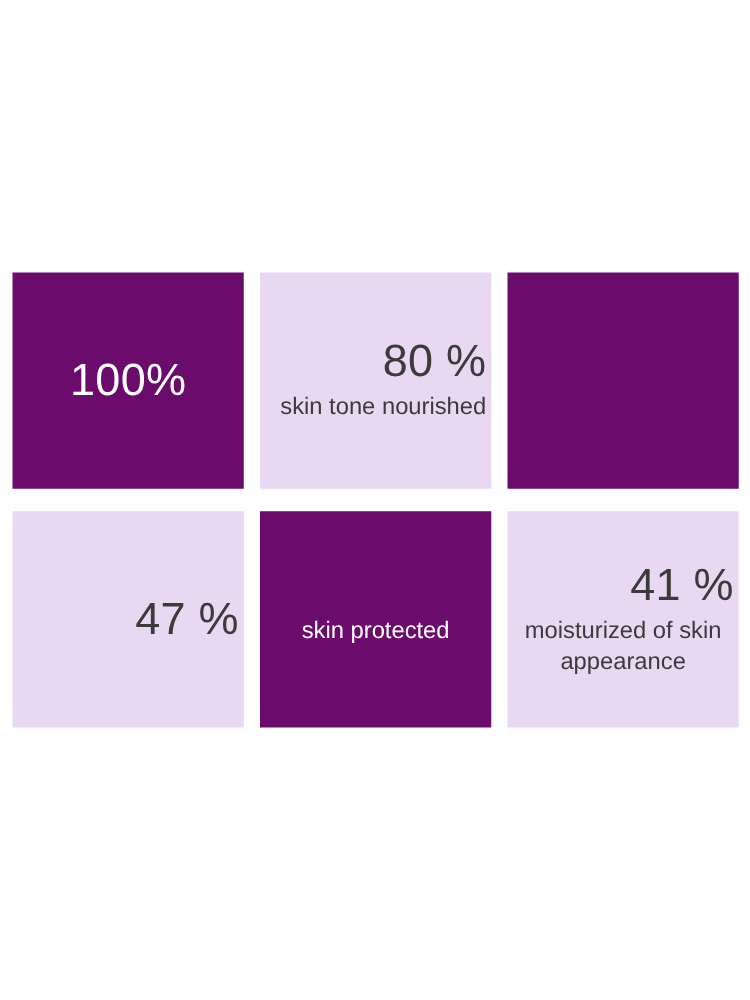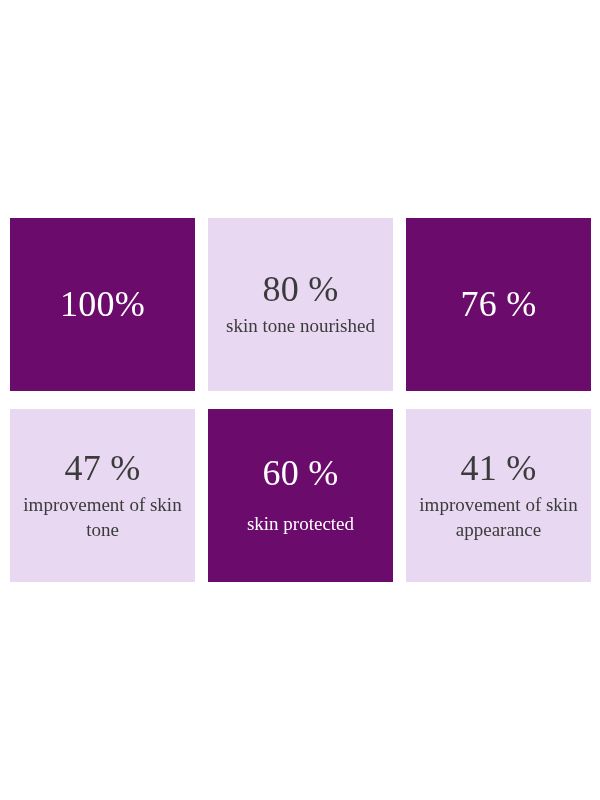--- a/index.html
+++ b/index.html
@@ -29,31 +29,31 @@
   .stat-tile {
     box-sizing: border-box;
     width: 185px;
     height: 173px;
     display: flex;
     flex-direction: column;
     align-items: center;
     justify-content: center;
     text-align: center;
     padding: 0 4px;
-    font-family: Liberation Serif, serif;
   }
 
   .stat-tile.theme-dark {
     background: #6B0B6B;
     color: #ffffff;
   }
 
   .stat-tile.theme-light {
     background: #E8D8F1;
     color: #3B3B3B;
+    align-items: flex-end;
   }
 
   .stat-value {
     font-size: 36px;
     font-weight: 400;
     line-height: 1.08;
     letter-spacing: 0.2px;
     margin: 0;
     white-space: nowrap;
   }
@@ -79,31 +79,28 @@
   <div class="stat-tile theme-dark">
     <div class="stat-value">100%</div>
   </div>
 
   <div class="stat-tile theme-light">
     <div class="stat-value">80 %</div>
     <div class="stat-label">skin tone nourished</div>
   </div>
 
   <div class="stat-tile theme-dark">
-    <div class="stat-value">76 %</div>
   </div>
 
   <div class="stat-tile theme-light">
     <div class="stat-value">47 %</div>
-    <div class="stat-label">improvement of skin tone</div>
   </div>
 
   <div class="stat-tile theme-dark single-line">
-    <div class="stat-value">60 %</div>
     <div class="stat-label">skin protected</div>
   </div>
 
   <div class="stat-tile theme-light">
     <div class="stat-value">41 %</div>
-    <div class="stat-label">improvement of skin appearance</div>
+    <div class="stat-label">moisturized of skin appearance</div>
   </div>
 
 </div>
 
 </body></html>

